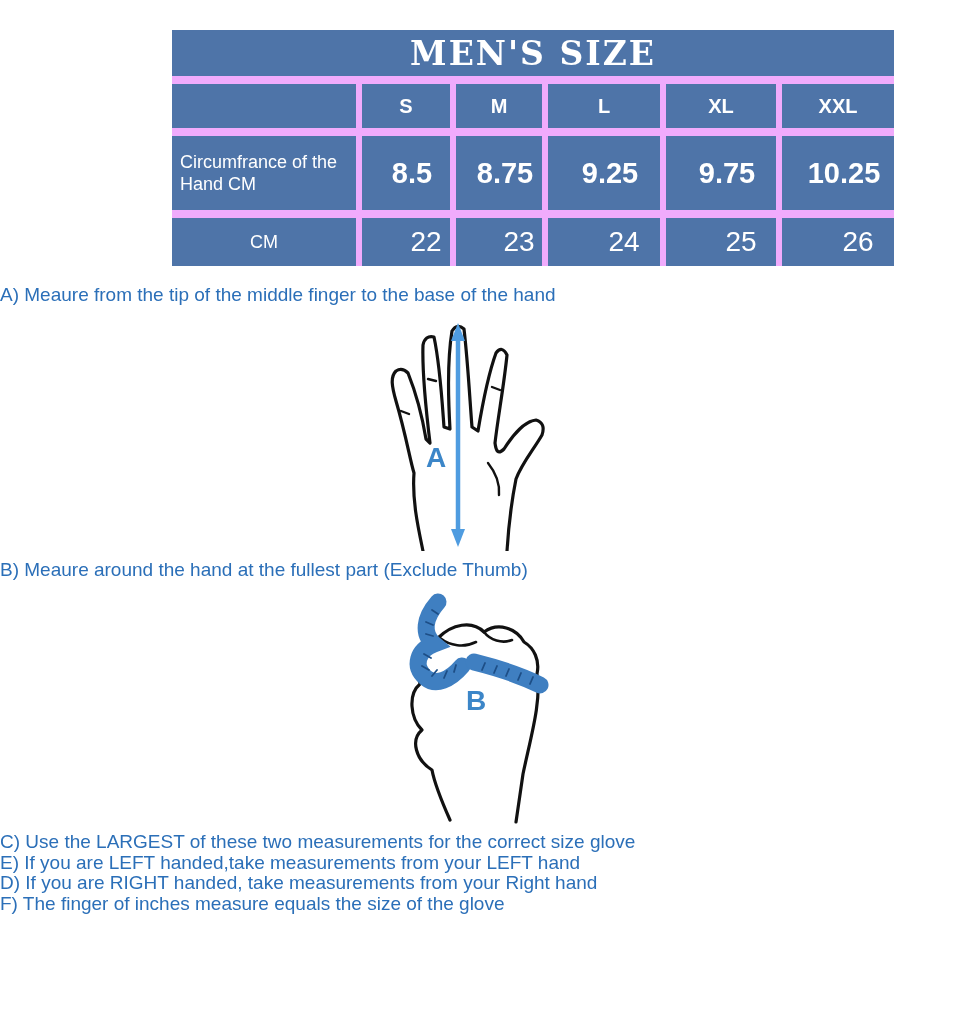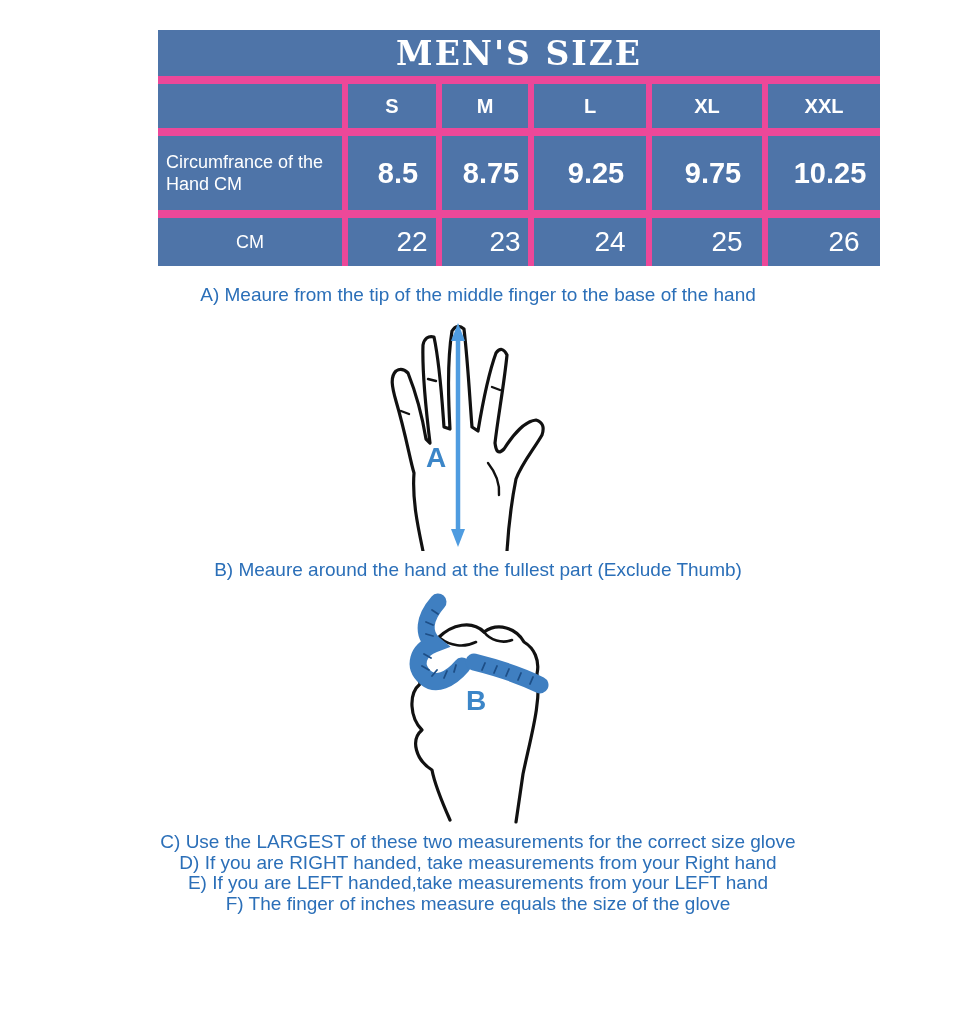--- a/index.html
+++ b/index.html
@@ -6,44 +6,43 @@
   body { background:#ffffff; font-family:"Liberation Sans", sans-serif; }
   .page {
     position:relative;
     width:956px; height:1024px;
     background:#ffffff;
     margin:0 auto;
     overflow:hidden;
   }
   
   .size-table {
-    position:absolute; left:158px; top:30px; width:722px;
+    position:absolute; left:172px; top:30px; width:722px;
     display:grid;
     grid-template-columns:184px 88px 86px 112px 110px 112px;
     grid-template-rows:46px 44px 74px 48px;
     column-gap:6px; row-gap:8px;
-    background:#ec4899;
+    background:#f0abfc;
   }
   .cell { background:#4e74a8; color:#ffffff; display:flex; align-items:center; justify-content:center; }
   .title-cell {
     grid-column:1 / -1;
     font-family:"DejaVu Serif", serif;
     font-weight:bold;
     font-size:33px;
     letter-spacing:2px;
   }
   .size-head { font-size:20px; font-weight:bold; }
   .row-label { font-size:18px; justify-content:flex-start; text-align:left; padding-left:8px; line-height:1.25; }
   .row-label.center { justify-content:center; padding-left:0; text-align:center; }
   .val-big { font-size:29px; font-weight:bold;padding-left:12px; }
   .val-cm  { font-size:28px; font-weight:normal;padding-left:40px; }
   
   .instr {
     position:absolute; left:0; width:100%;
-    text-align:center;
     color:#2b6fb8;
     font-size:19px;
   }
   .instr-a { top:284px; }
   .instr-b { top:559px; }
   .instr-block { top:832px; line-height:20.5px; }
   
   .diagram { position:absolute; }
   .hand-diagram { left:368px; top:315px; }
   .fist-diagram { left:380px; top:588px; }
@@ -148,18 +147,18 @@
       <path d="M 52,22 L 58,26 M 46,34 L 53,37 M 46,46 L 53,48
                M 44,66 L 51,70 M 42,78 L 49,82 M 52,88 L 57,82
                M 64,90 L 67,83 M 74,84 L 76,77
                M 102,82 L 105,75 M 114,85 L 117,78 M 126,88 L 129,81 M 138,92 L 141,85 M 150,96 L 153,89" fill="none" stroke="#1d4e86" stroke-width="1.8" stroke-linecap="round"></path>
       <text class="letter" x="86" y="122">B</text>
     </svg>
   </div>
 
   <div class="instr instr-block">
     <div>C) Use the LARGEST of these two measurements for the correct size glove</div>
+    <div>E) If you are LEFT handed,take measurements from your LEFT hand</div>
     <div>D) If you are RIGHT handed, take measurements from your Right hand</div>
-    <div>E) If you are LEFT handed,take measurements from your LEFT hand</div>
     <div>F) The finger of inches measure equals the size of the glove</div>
   </div>
 
 </div>
 
 </body></html>

